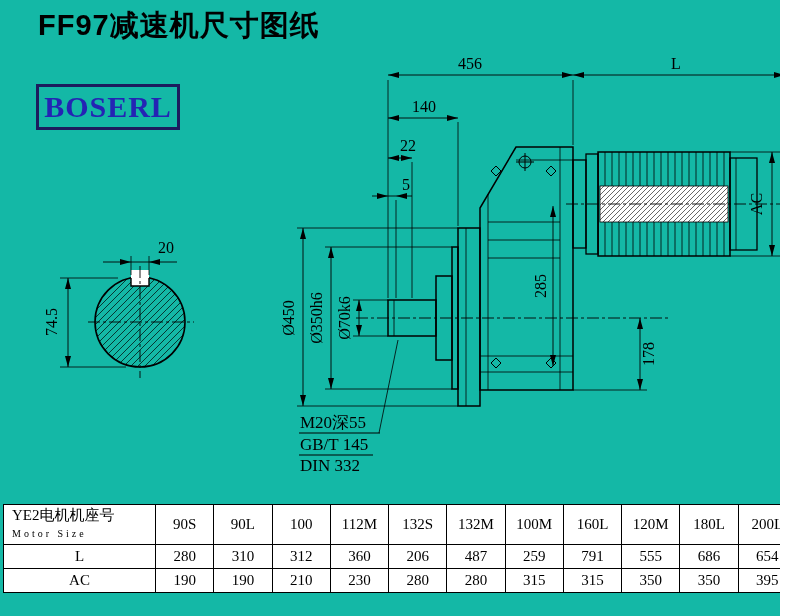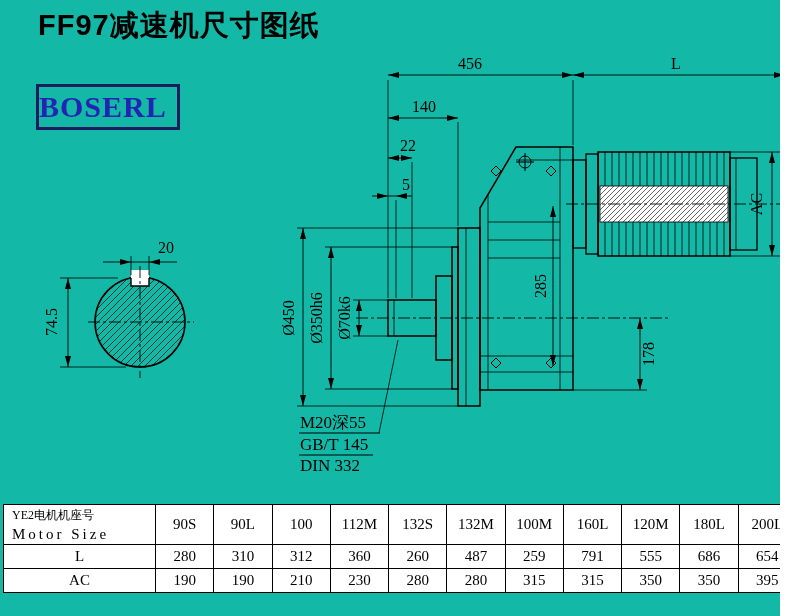--- a/index.html
+++ b/index.html
@@ -1,34 +1,34 @@
 <!DOCTYPE html>
 <html><head>
 <meta charset="utf-8">
 <style>
   html,body{margin:0;padding:0;background:#fff;}
   .stage{position:relative;width:780px;height:616px;background:#14b8a6;overflow:hidden;
          font-family:"Liberation Serif",serif;color:#000;}
   .title{position:absolute;left:38px;top:6px;font-size:29px;font-weight:bold;
          font-family:"Liberation Sans",sans-serif;letter-spacing:1px;color:#000;}
   .logo{position:absolute;left:36px;top:84px;width:138px;height:40px;
-        border:3px solid #1c1c5e;display:flex;align-items:center;}
+        border:3px solid #1c1c5e;display:flex;align-items:center;justify-content:center;}
   .logo span{font-family:"Liberation Serif",serif;font-weight:bold;font-size:30px;
         color:#2424b4;letter-spacing:1px;line-height:1;}
   svg.drawing{position:absolute;left:0;top:0;width:800px;height:505px;}
   svg .dim{font:16px "Liberation Serif",serif;fill:#000;}
   svg .note{font:17px "Liberation Serif",serif;fill:#000;}
   table.spec{position:absolute;left:3px;top:504px;width:794px;border-collapse:collapse;
         table-layout:fixed;text-align:center;font-size:15px;background:#fff;}
   table.spec th,table.spec td{border:1px solid #000;font-weight:normal;padding:0;
         height:23px;white-space:nowrap;overflow:hidden;}
   table.spec tr.hrow th{height:39px;}
   th.c0{width:152px;}
-  th.c0 .cn{font-size:12px;text-align:left;padding-left:8px;line-height:19px;}
-  th.c0 .en{font-size:15px;text-align:left;padding-left:8px;letter-spacing:3px;line-height:18px;}
+  th.c0 .cn{font-size:15px;text-align:left;padding-left:8px;line-height:19px;}
+  th.c0 .en{font-size:10px;text-align:left;padding-left:8px;letter-spacing:3px;line-height:18px;}
 </style>
 </head>
 <body>
 
 <div class="stage">
 
   <div class="title">FF97减速机尺寸图纸</div>
 
   <div class="logo">
     <span>BOSERL</span>
@@ -201,21 +201,21 @@
       <th>120M</th>
       <th>180L</th>
       <th>200L</th>
     </tr>
     <tr>
       <th>L</th>
       <td>280</td>
       <td>310</td>
       <td>312</td>
       <td>360</td>
-      <td>260</td>
+      <td>206</td>
       <td>487</td>
       <td>259</td>
       <td>791</td>
       <td>555</td>
       <td>686</td>
       <td>654</td>
     </tr>
     <tr>
       <th>AC</th>
       <td>190</td>

